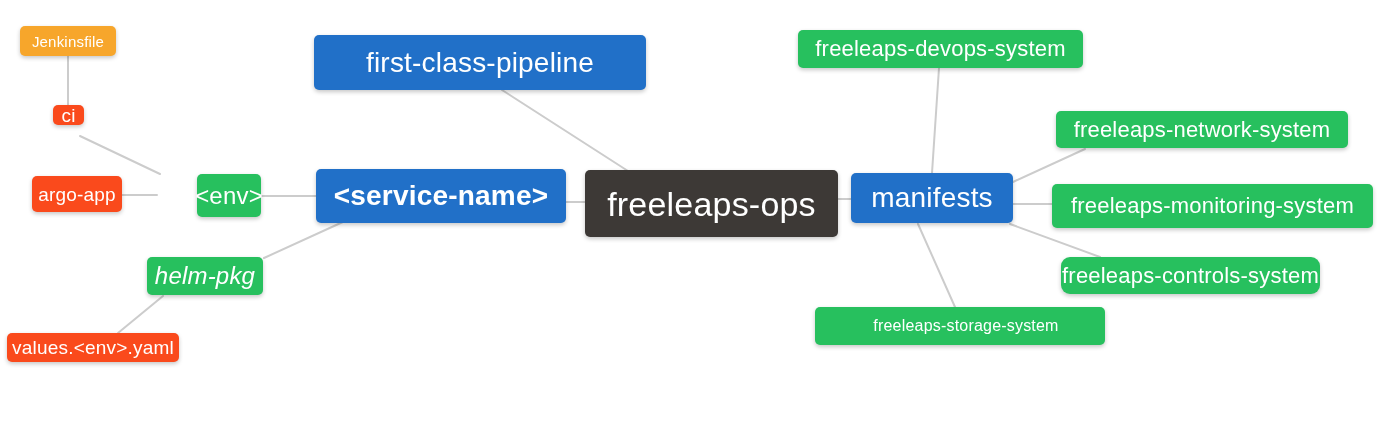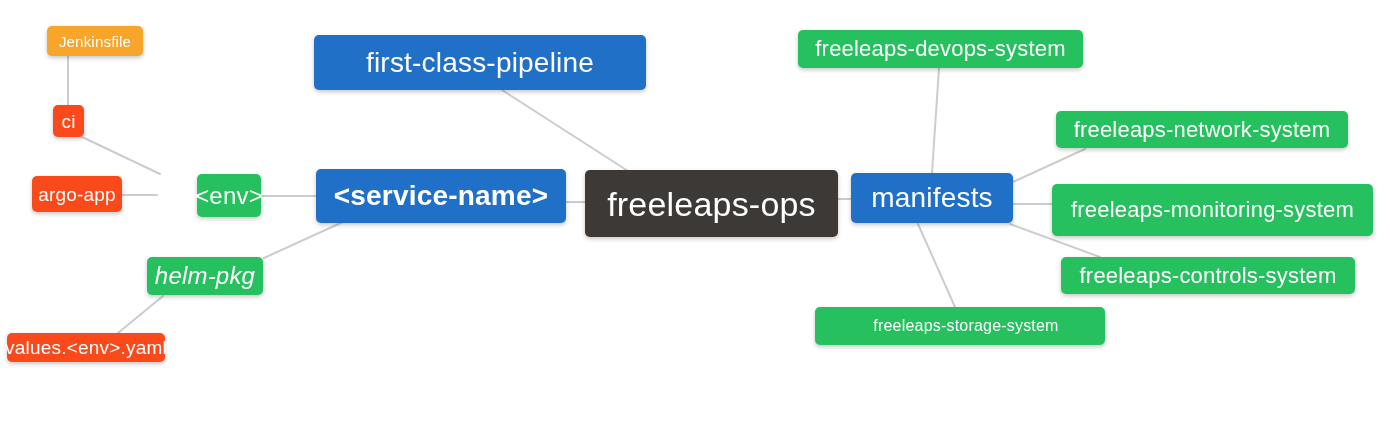--- a/index.html
+++ b/index.html
@@ -56,29 +56,29 @@
     <line x1="502" y1="90" x2="628" y2="171" style="stroke: rgb(204, 204, 204);"></line>
     <line x1="566" y1="202" x2="586" y2="202" style="stroke: rgb(204, 204, 204);"></line>
     <line x1="838" y1="199" x2="851" y2="199" style="stroke: rgb(204, 204, 204);"></line>
     <line x1="939" y1="68" x2="932" y2="173" style="stroke: rgb(204, 204, 204);"></line>
     <line x1="1013" y1="182" x2="1085" y2="149" style="stroke: rgb(204, 204, 204);"></line>
     <line x1="1013" y1="204" x2="1052" y2="204" style="stroke: rgb(204, 204, 204);"></line>
     <line x1="1010" y1="224" x2="1100" y2="257" style="stroke: rgb(204, 204, 204);"></line>
     <line x1="918" y1="224" x2="955" y2="307" style="stroke: rgb(204, 204, 204);"></line>
   </svg>
 
-  <div class="node" style="left: 20px; top: 26px; width: 96px; height: 30px; font-size: 15px; background: rgb(247, 166, 43); margin-left: 27px;">Jenkinsfile</div>
-  <div class="node" style="left: 53px; top: 105px; width: 31px; height: 32px; font-size: 19px; background: rgb(250, 74, 28); text-align: right;">ci</div>
+  <div class="node" style="left: 20px; top: 26px; width: 96px; height: 30px; font-size: 15px; background: rgb(247, 166, 43);">Jenkinsfile</div>
+  <div class="node" style="left: 53px; top: 105px; width: 31px; height: 20px; font-size: 19px; background: rgb(250, 74, 28); text-align: right;">ci</div>
   <div class="node" style="left: 32px; top: 176px; width: 90px; height: 36px; font-size: 19px; background: rgb(250, 74, 28); text-align: center;">argo-app</div>
   <div class="node" style="left: 157px; top: 174px; width: 64px; height: 43px; font-size: 24px; background: rgb(39, 192, 94); margin-left: 40px;">&lt;env&gt;</div>
   <div class="node" style="left: 147px; top: 257px; width: 116px; height: 38px; font-size: 24px; background: rgb(39, 192, 94); font-style: italic;">helm-pkg</div>
-  <div class="node" style="left: 7px; top: 333px; width: 158px; height: 29px; font-size: 19px; background: rgb(250, 74, 28);">values.&lt;env&gt;.yaml</div>
+  <div class="node" style="left: 7px; top: 333px; width: 172px; height: 29px; font-size: 19px; background: rgb(250, 74, 28);">values.&lt;env&gt;.yaml</div>
   <div class="node" style="left: 314px; top: 35px; width: 332px; height: 55px; font-size: 28px; background: rgb(33, 112, 200);">first-class-pipeline</div>
   <div class="node" style="left: 316px; top: 169px; width: 250px; height: 54px; font-size: 28px; background: rgb(33, 112, 200); font-weight: bold;">&lt;service-name&gt;</div>
   <div class="node" style="left: 585px; top: 170px; width: 253px; height: 67px; font-size: 34px; background: rgb(61, 57, 54);">freeleaps-ops</div>
   <div class="node" style="left: 798px; top: 30px; width: 285px; height: 38px; font-size: 22px; background: rgb(39, 192, 94);">freeleaps-devops-system</div>
   <div class="node" style="left: 851px; top: 173px; width: 162px; height: 50px; font-size: 28px; background: rgb(33, 112, 200);">manifests</div>
   <div class="node" style="left: 1056px; top: 111px; width: 292px; height: 37px; font-size: 22px; background: rgb(39, 192, 94);">freeleaps-network-system</div>
-  <div class="node" style="left: 1052px; top: 184px; width: 321px; height: 52px; font-size: 22px; background: rgb(39, 192, 94);">freeleaps-monitoring-system</div>
-  <div class="node" style="left: 1061px; top: 257px; width: 294px; height: 37px; font-size: 22px; background: rgb(39, 192, 94);">freeleaps-controls-system</div>
+  <div class="node" style="left: 1052px; top: 184px; width: 321px; height: 44px; font-size: 22px; background: rgb(39, 192, 94);">freeleaps-monitoring-system</div>
+  <div class="node" style="left: 1061px; top: 257px; width: 259px; height: 37px; font-size: 22px; background: rgb(39, 192, 94); border-radius: 9px;">freeleaps-controls-system</div>
   <div class="node" style="left: 815px; top: 307px; width: 290px; height: 38px; font-size: 16px; background: rgb(39, 192, 94); padding-left: 12px;">freeleaps-storage-system</div>
 
 </div>
 
 </body></html>

